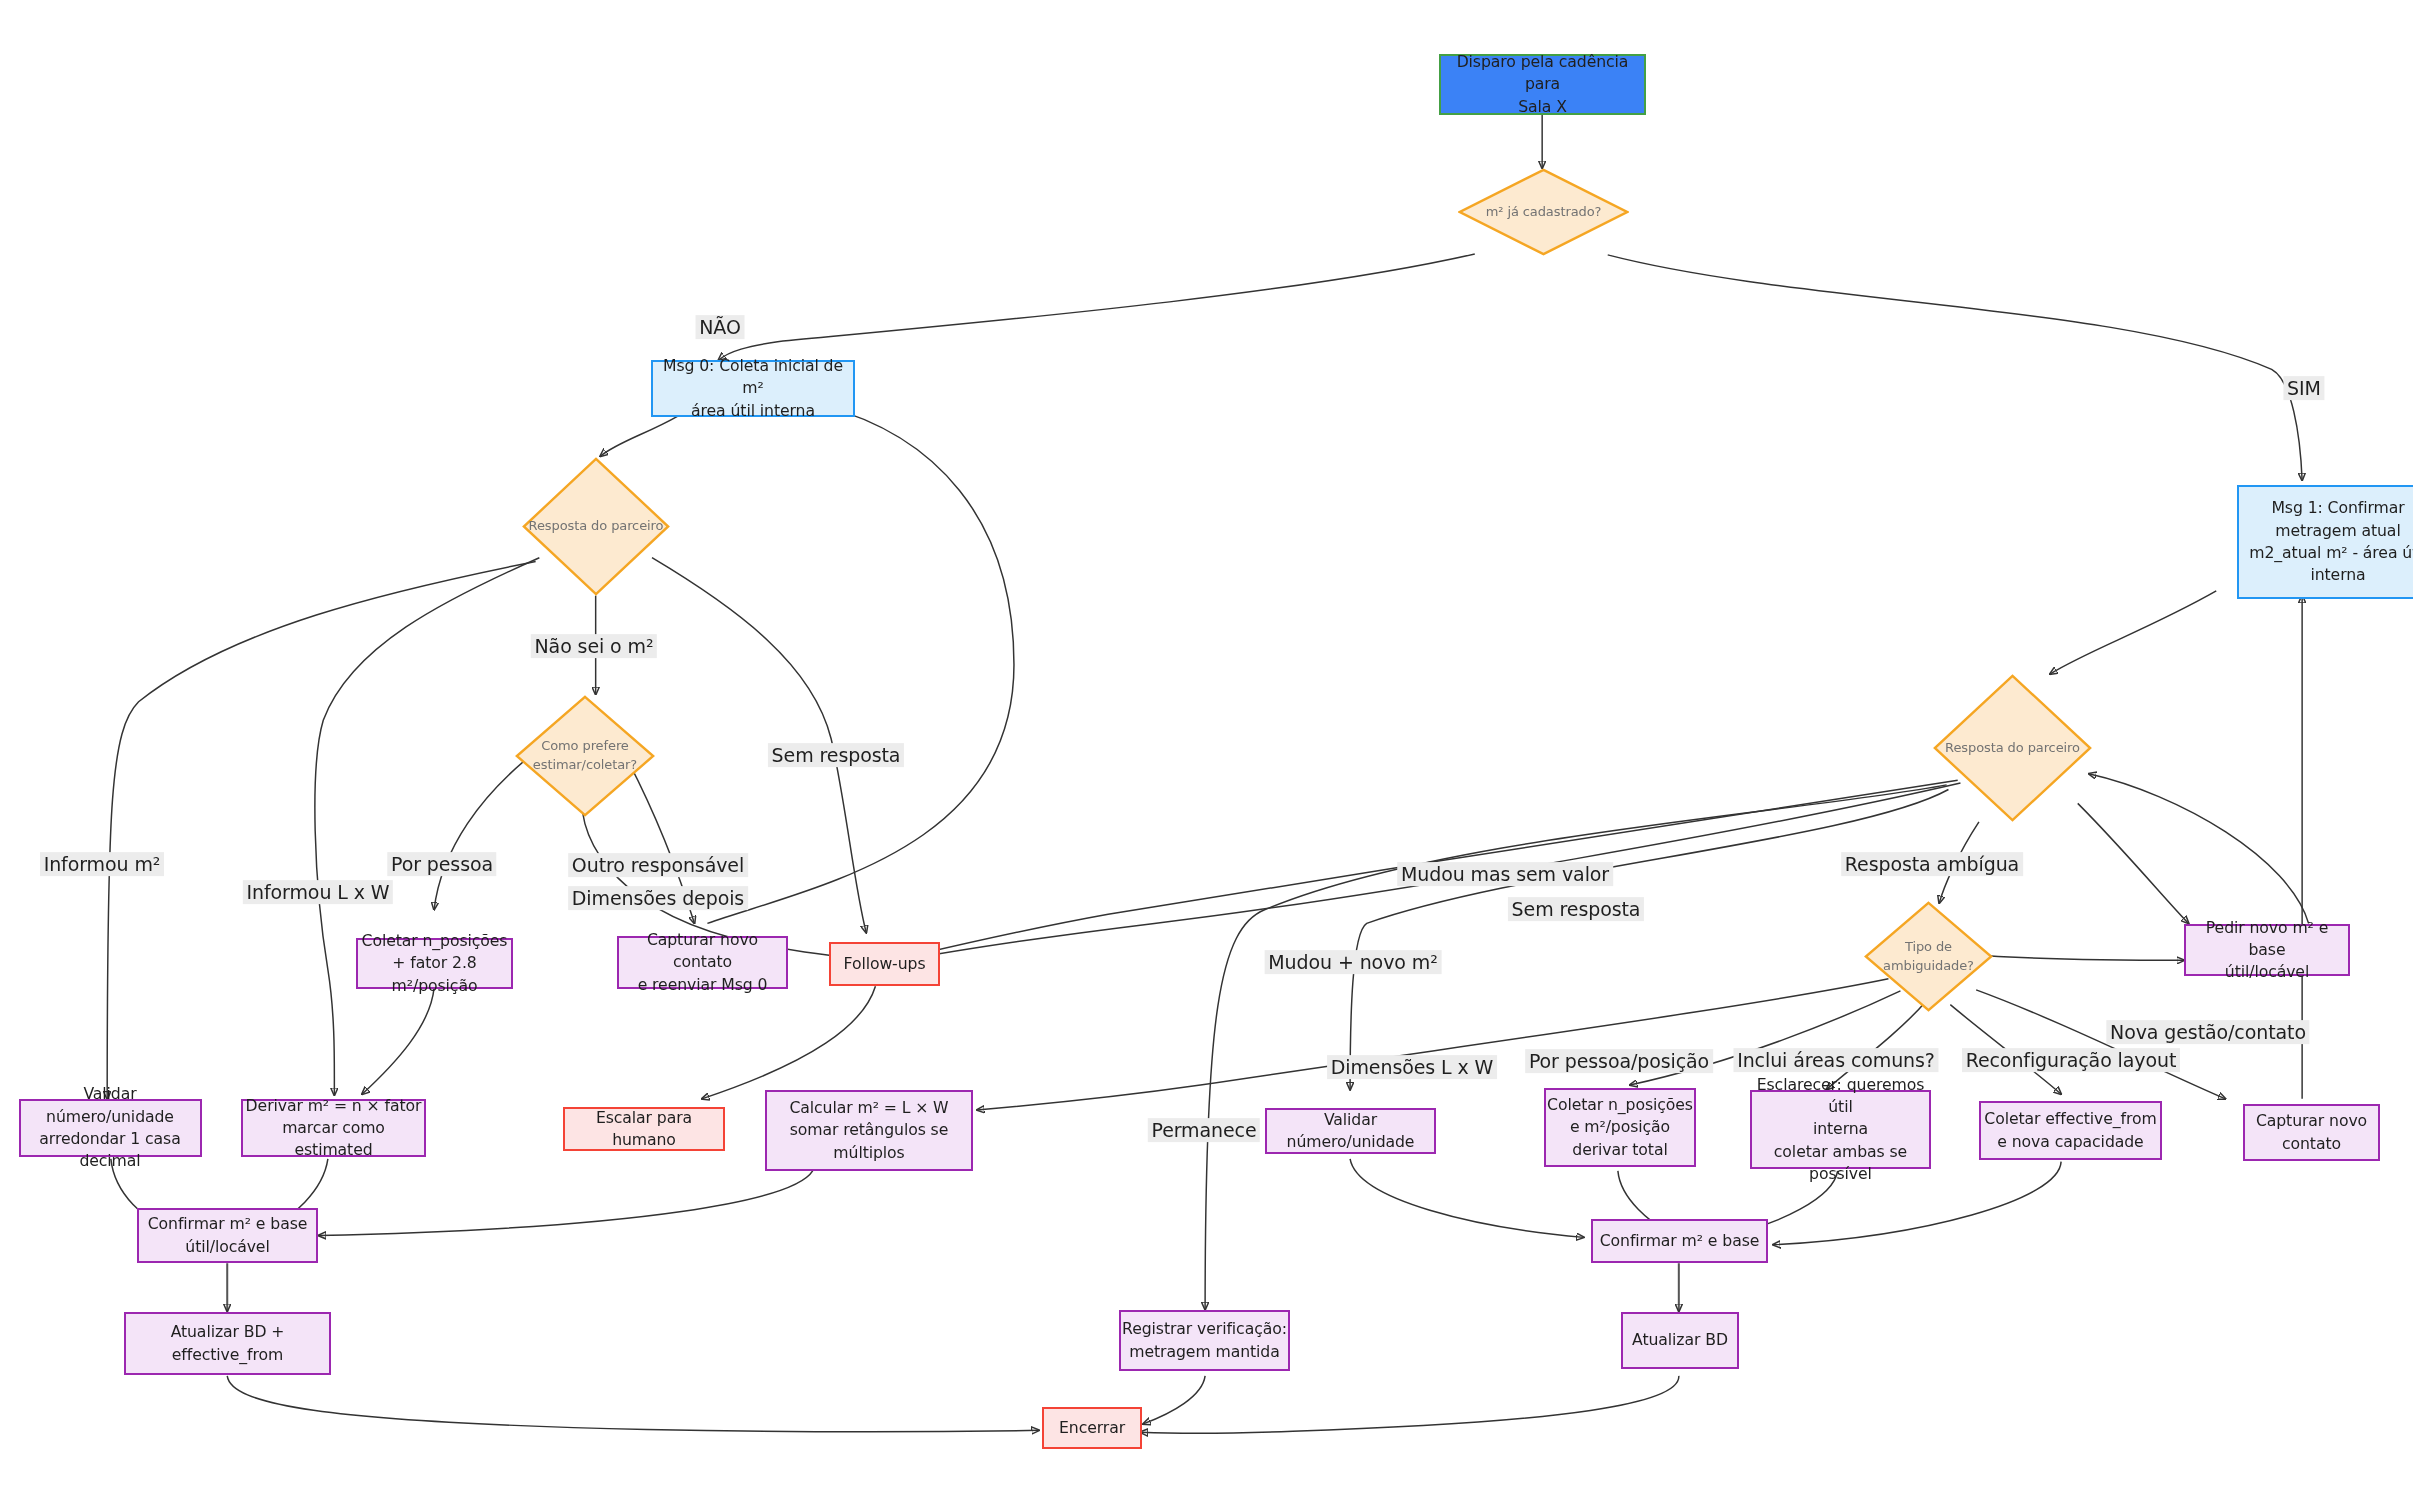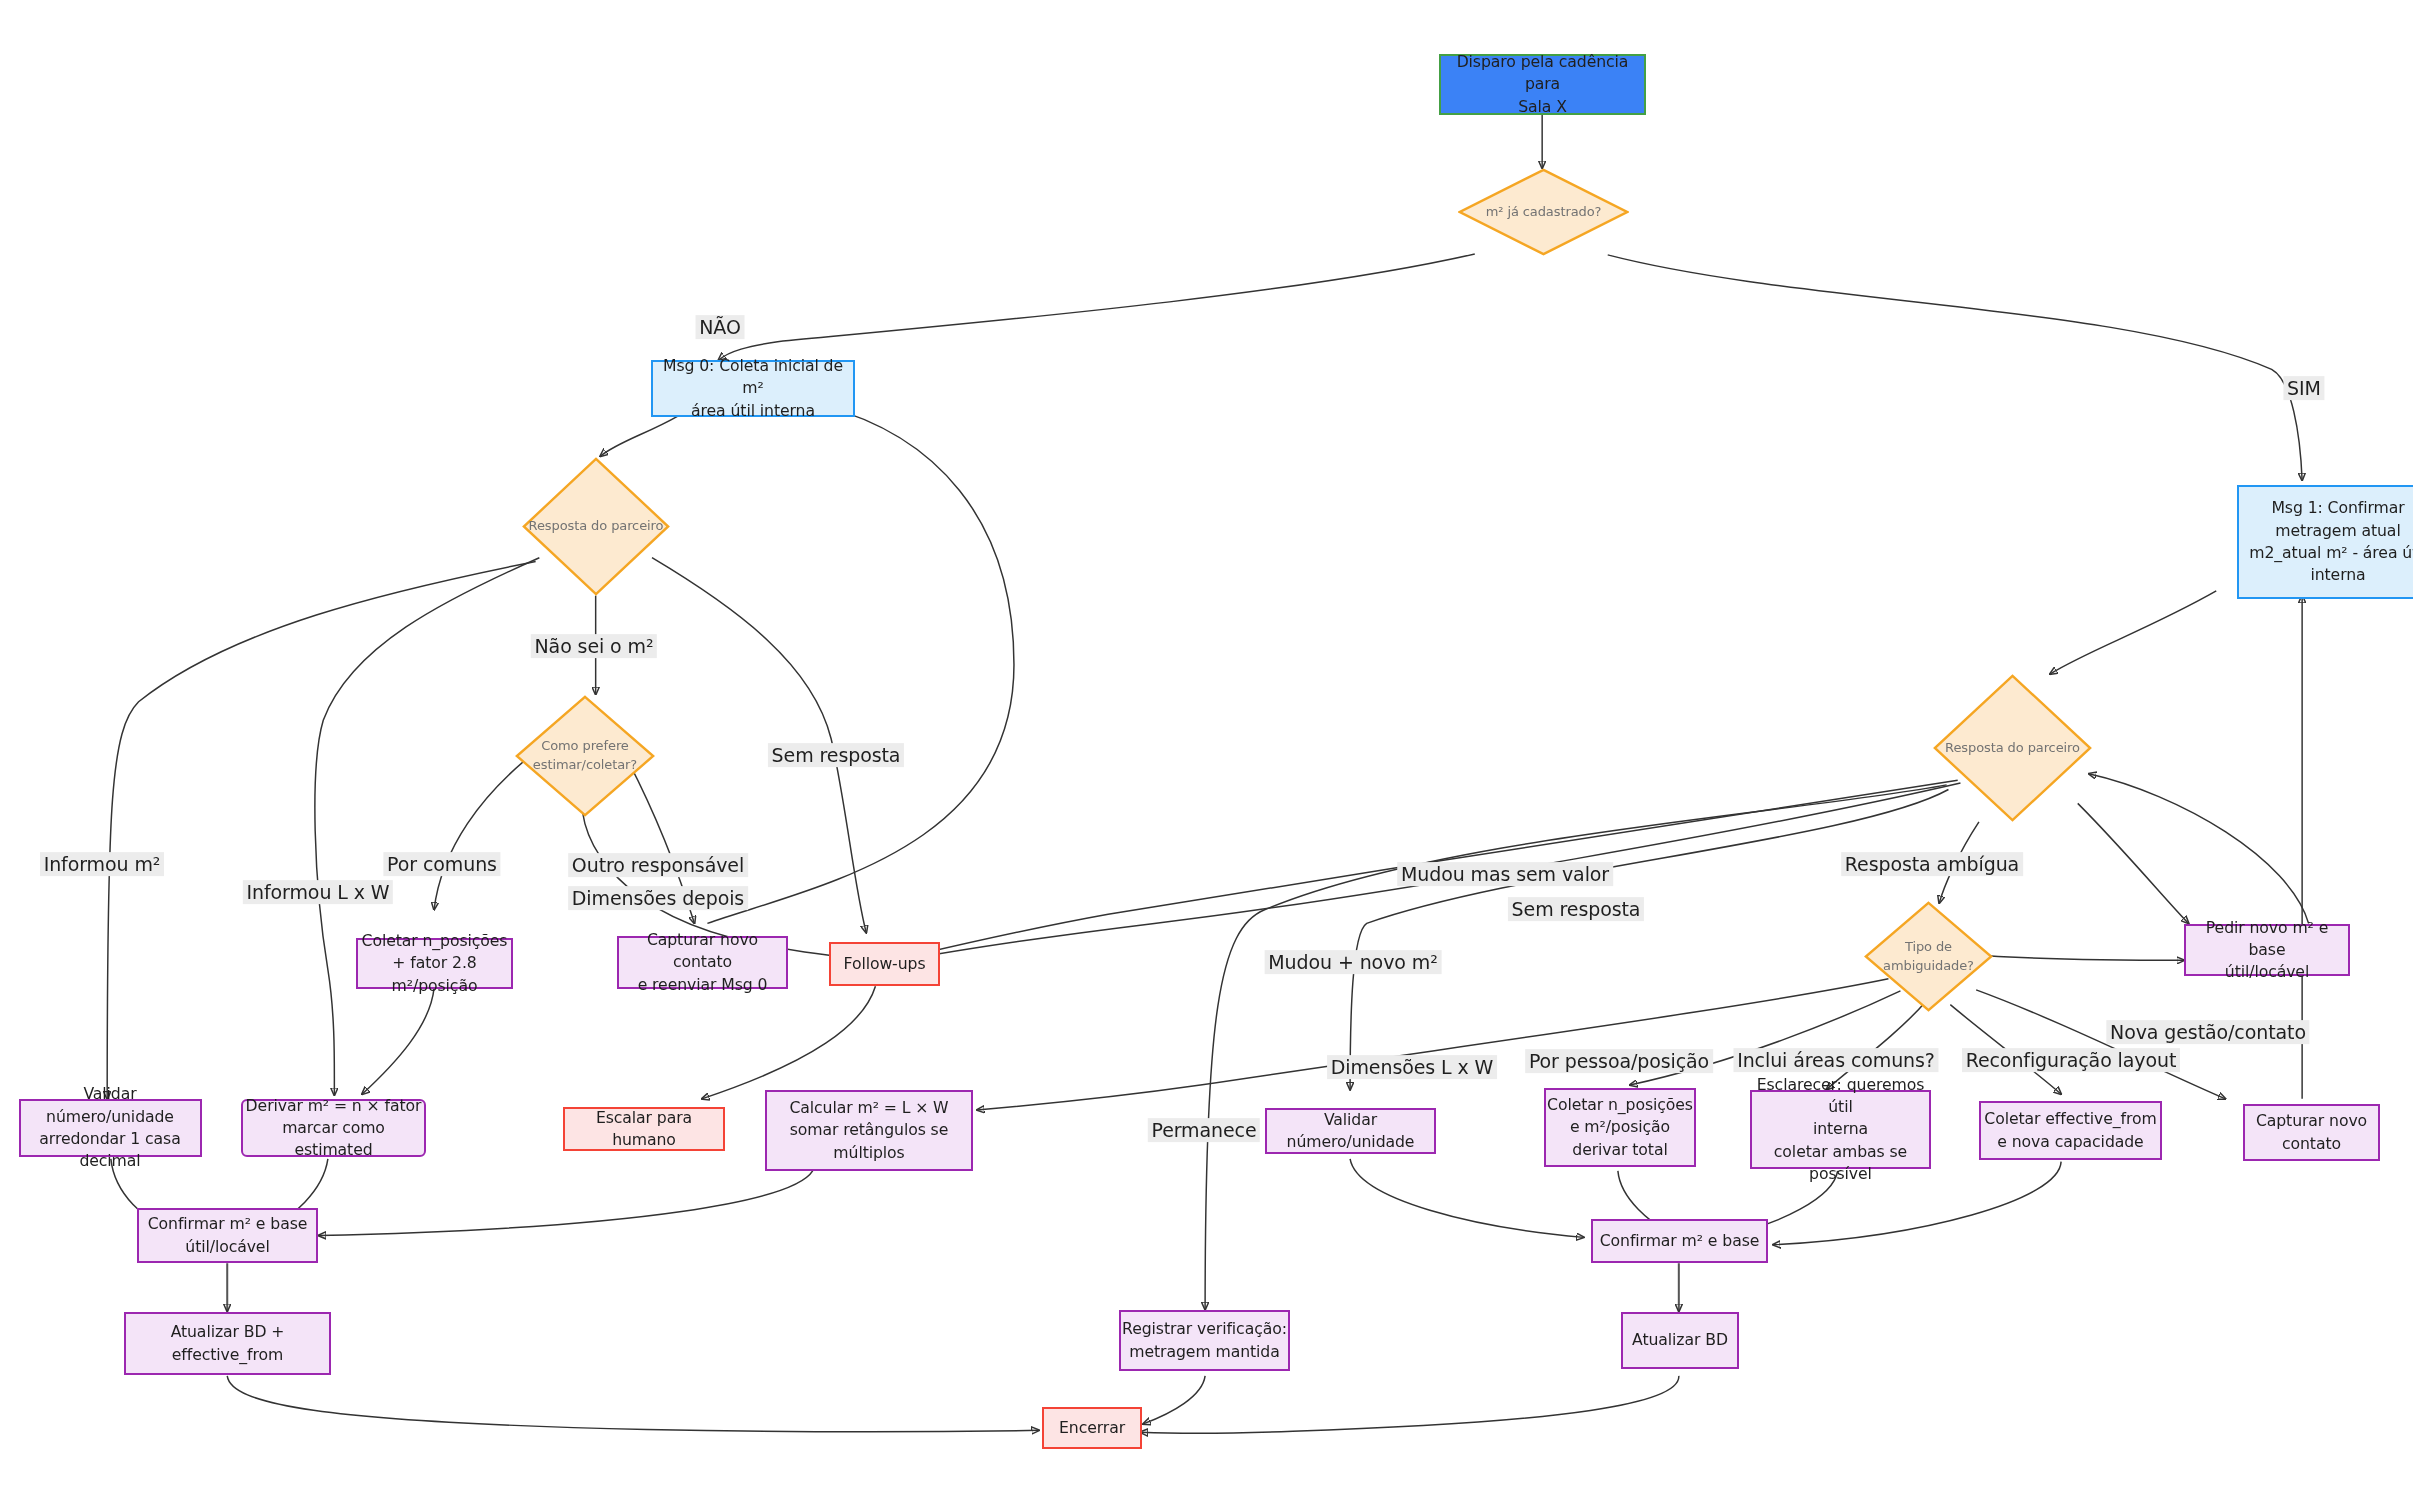--- a/index.html
+++ b/index.html
@@ -243,21 +243,21 @@
 + fator 2.8 m²/posição</div>
 
   <div class="node rect n-proc" style="left:617px; top:936px; width:171px; height:53px;">Capturar novo contato
 e reenviar Msg 0</div>
 
   <div class="node rect n-alert" style="left:829px; top:942px; width:111px; height:44px;">Follow-ups</div>
 
   <div class="node rect n-proc" style="left:18.5px; top:1099px; width:183px; height:58px;">Validar número/unidade
 arredondar 1 casa decimal</div>
 
-  <div class="node rect n-proc" style="left:241px; top:1099px; width:185px; height:58px;border-radius:6px;">Derivar m² = n × fator
+  <div class="node rect n-proc" style="left:241px; top:1099px; width:185px; height:58px;">Derivar m² = n × fator
 marcar como estimated</div>
 
   <div class="node rect n-alert" style="left:563px; top:1107px; width:162px; height:44px;">Escalar para humano</div>
 
   <div class="node rect n-proc" style="left:765px; top:1090px; width:208px; height:81px;">Calcular m² = L × W
 somar retângulos se
 múltiplos</div>
 
   <div class="node rect n-proc" style="left:137px; top:1208px; width:181px; height:55px;">Confirmar m² e base
 útil/locável</div>
@@ -312,21 +312,21 @@
   <div class="node rect n-proc" style="left:1621px; top:1312px; width:118px; height:57px;">Atualizar BD</div>
 
   <div class="node rect n-alert" style="left:1042px; top:1407px; width:100px; height:42px;">Encerrar</div>
 
   <div class="edge-label" style="left:720px;  top:327px;">NÃO</div>
   <div class="edge-label" style="left:2304px; top:388px;">SIM</div>
   <div class="edge-label" style="left:594px;  top:646px;">Não sei o m²</div>
   <div class="edge-label" style="left:836px;  top:755px;">Sem resposta</div>
   <div class="edge-label" style="left:102px;  top:864px;">Informou m²</div>
   <div class="edge-label" style="left:318px;  top:864px;margin-top:28px;">Informou L x W</div>
-  <div class="edge-label" style="left:442px;  top:864px;">Por comuns</div>
+  <div class="edge-label" style="left:442px;  top:864px;">Por pessoa</div>
   <div class="edge-label" style="left:658px;  top:865px;">Outro responsável</div>
   <div class="edge-label" style="left:658px;  top:898px;">Dimensões depois</div>
   <div class="edge-label" style="left:1505px; top:874px;">Mudou mas sem valor</div>
   <div class="edge-label" style="left:1576px; top:909px;">Sem resposta</div>
   <div class="edge-label" style="left:1932px; top:864px;">Resposta ambígua</div>
   <div class="edge-label" style="left:1353px; top:962px;">Mudou + novo m²</div>
   <div class="edge-label" style="left:1204px; top:1130px;">Permanece</div>
   <div class="edge-label" style="left:1412px; top:1067px;">Dimensões L x W</div>
   <div class="edge-label" style="left:1619px; top:1061px;">Por pessoa/posição</div>
   <div class="edge-label" style="left:1836px; top:1060px;">Inclui áreas comuns?</div>

